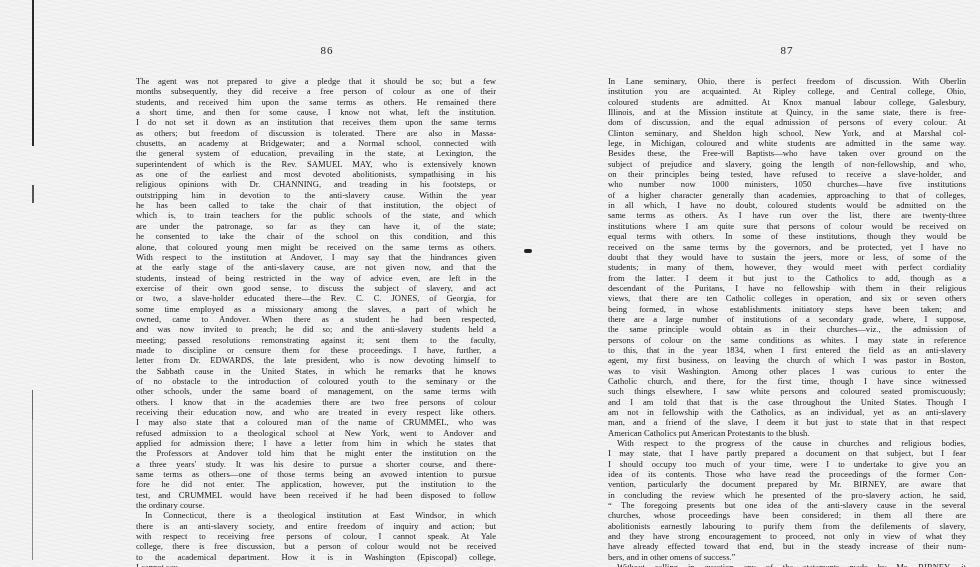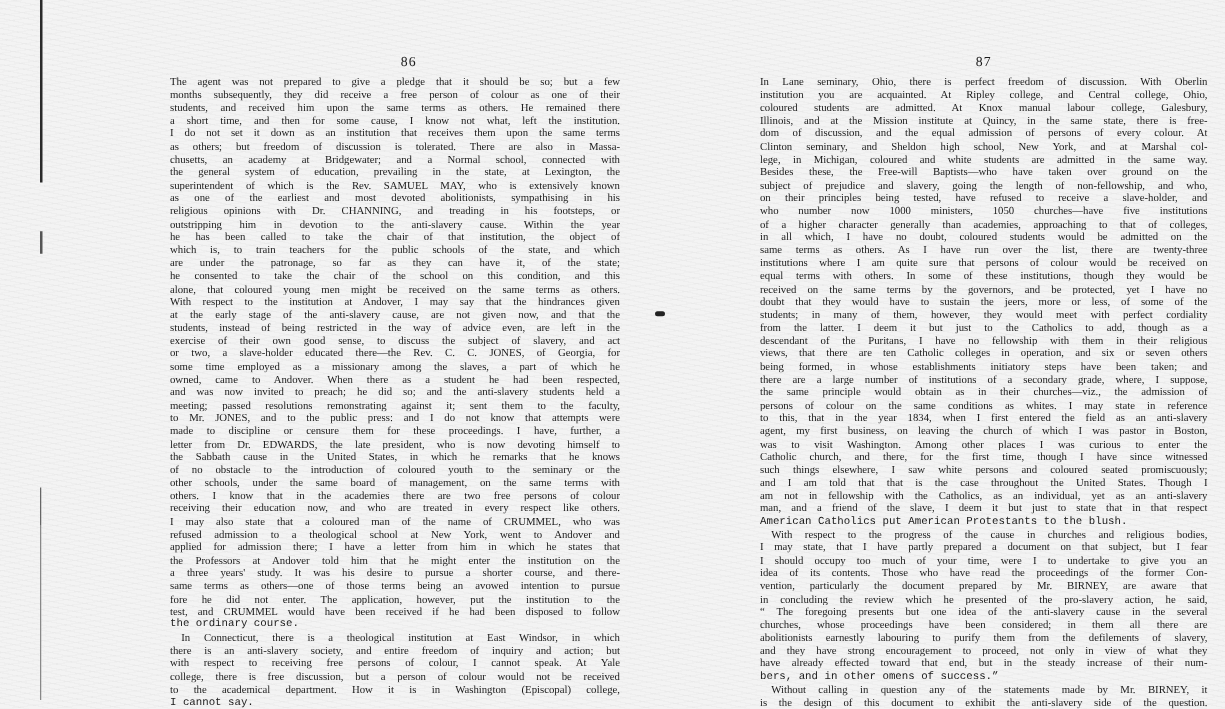--- a/index.html
+++ b/index.html
@@ -27,30 +27,30 @@
     .center-mark {
       position: absolute; left: 524px; top: 249px; width: 8px; height: 4px;
       background: #222; border-radius: 2px;
     }
     .page {
       position: absolute; top: 44px;
     }
     .page.left  { left: 136px; width: 360px; }
     .page.right { left: 608px; width: 358px; }
     .page-number {
-      text-align: center; font-size: 11px; line-height: 12px; margin-bottom: 4px;
+      text-align: center; font-size: 11px; line-height: 12px; margin-bottom: 20px;
       letter-spacing: 1px;
     }
     .page.left .page-number { padding-left: 22px; }
     .line {
       font-size: 8.6px; line-height: 10.35px; height: 10.35px;
       white-space: nowrap; text-align: justify; text-align-last: justify;
       overflow: hidden;
     }
-    .line.last { text-align-last: left; font-family: Liberation Mono, monospace; }
+    .line.last { text-align-last: left; }
     .line.indent { padding-left: 9px; font-family: Liberation Serif, serif; }
   </style>
 </head>
 <body>
 
 <div class="scan-bg"></div>
 <div class="gutter-line a"></div>
 <div class="gutter-line b"></div>
 <div class="gutter-line c"></div>
 <div class="gutter-line d"></div>
@@ -78,21 +78,20 @@
       <div class="line">alone, that coloured young men might be received on the same terms as others.</div>
       <div class="line">With respect to the institution at Andover, I may say that the hindrances given</div>
       <div class="line">at the early stage of the anti-slavery cause, are not given now, and that the</div>
       <div class="line">students, instead of being restricted in the way of advice even, are left in the</div>
       <div class="line">exercise of their own good sense, to discuss the subject of slavery, and act</div>
       <div class="line">or two, a slave-holder educated there—the Rev. C. C. JONES, of Georgia, for</div>
       <div class="line">some time employed as a missionary among the slaves, a part of which he</div>
       <div class="line">owned, came to Andover. When there as a student he had been respected,</div>
       <div class="line">and was now invited to preach; he did so; and the anti-slavery students held a</div>
       <div class="line">meeting; passed resolutions remonstrating against it; sent them to the faculty,</div>
-      <div class="line">to Mr. JONES, and to the public press: and I do not know that attempts were</div>
       <div class="line">made to discipline or censure them for these proceedings. I have, further, a</div>
       <div class="line">letter from Dr. EDWARDS, the late president, who is now devoting himself to</div>
       <div class="line">the Sabbath cause in the United States, in which he remarks that he knows</div>
       <div class="line">of no obstacle to the introduction of coloured youth to the seminary or the</div>
       <div class="line">other schools, under the same board of management, on the same terms with</div>
       <div class="line">others. I know that in the academies there are two free persons of colour</div>
       <div class="line">receiving their education now, and who are treated in every respect like others.</div>
       <div class="line">I may also state that a coloured man of the name of CRUMMEL, who was</div>
       <div class="line">refused admission to a theological school at New York, went to Andover and</div>
       <div class="line">applied for admission there; I have a letter from him in which he states that</div>

